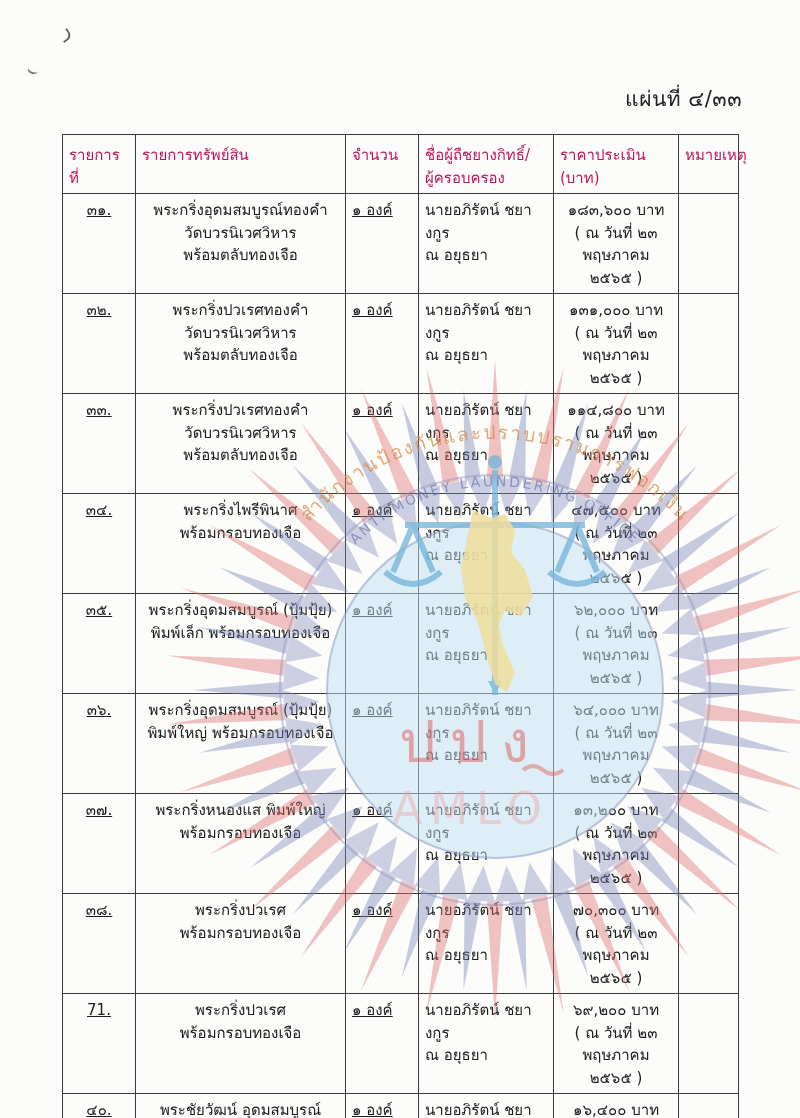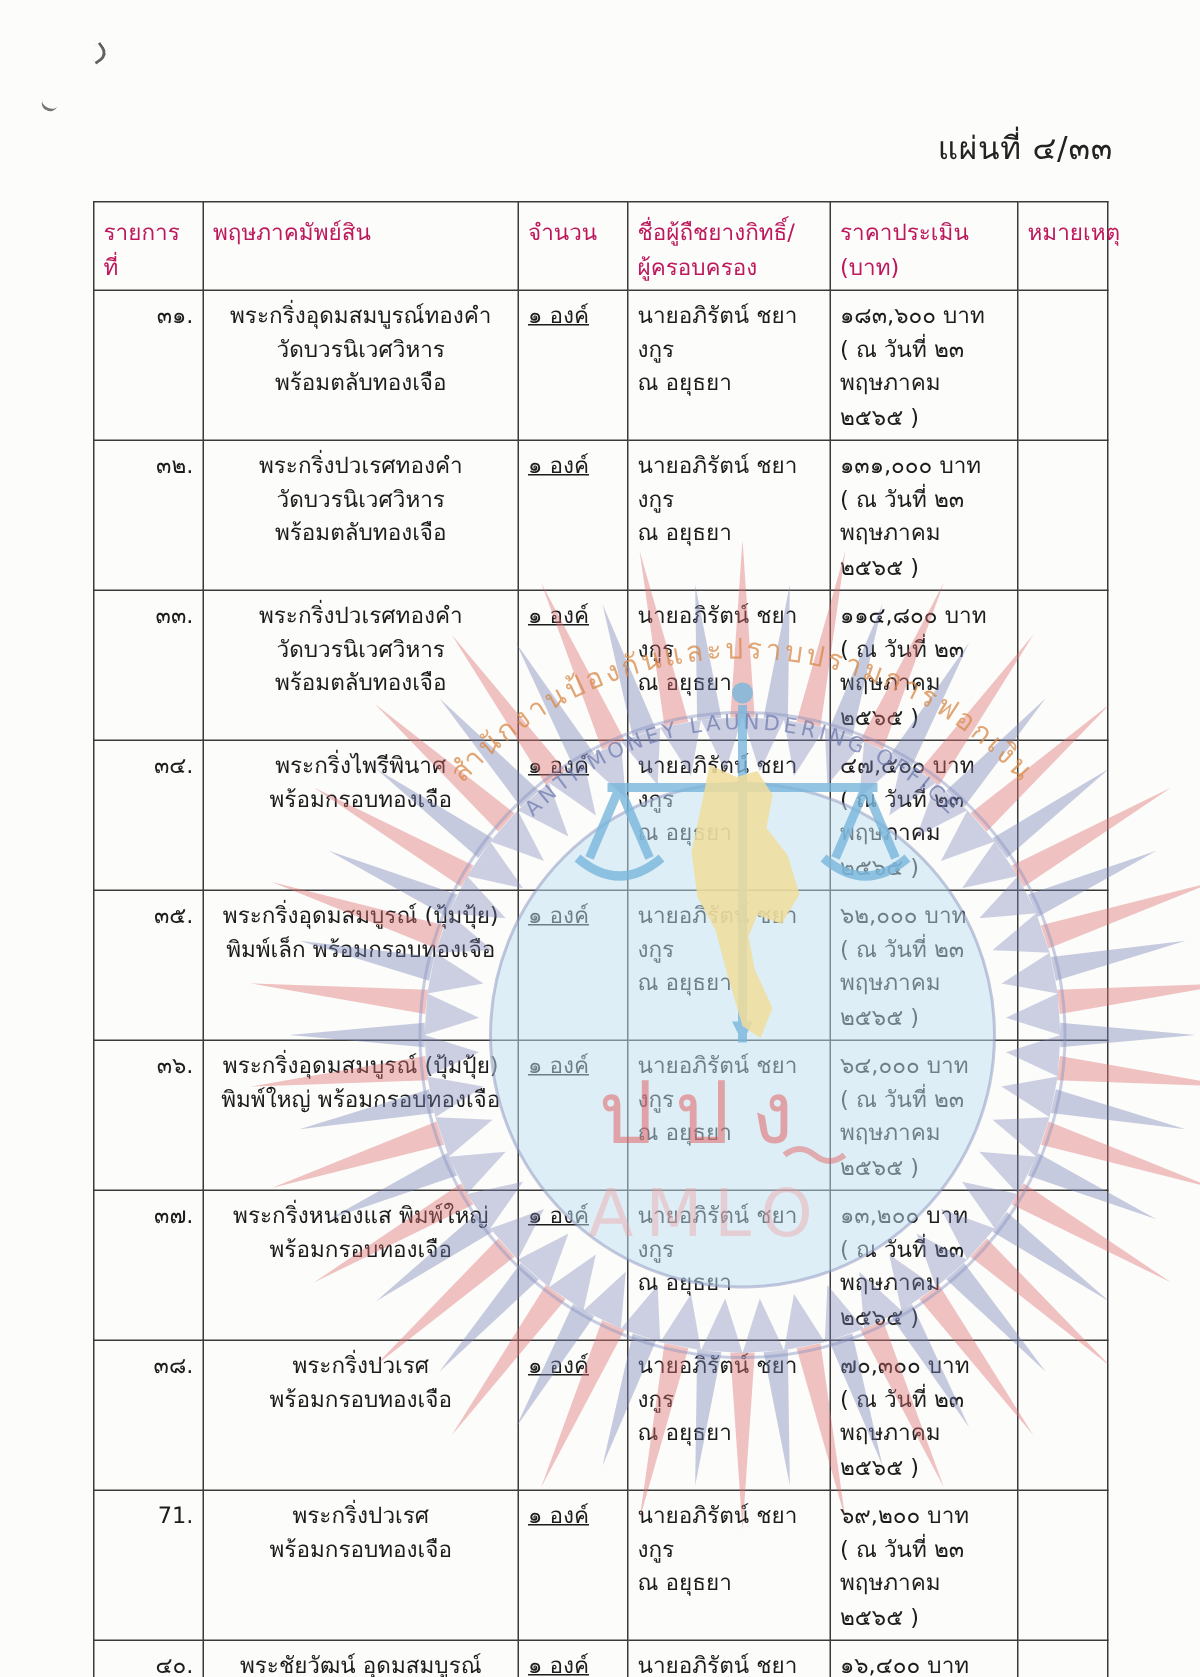--- a/index.html
+++ b/index.html
@@ -46,25 +46,25 @@
     font-size:15px;line-height:1.5;
     vertical-align:top;
     padding:5px 6px 4px 6px;
     overflow:visible;
   }
   .asset-table thead th{
     text-align:left;height:52px;box-sizing:border-box;
     padding-top:9px;font-size:15px;color:#be185d;
   }
   .asset-table tbody tr{height:72px;}
-  .c-no{text-align:right;padding-top:7px;}
+  .c-no{text-align:center;padding-top:7px;text-decoration:underline;}
   .c-asset{text-align:center;padding-left:10px;}
   .c-qty{text-align:left;padding-top:7px;text-decoration:underline;}
   .c-owner{text-align:left;}
-  .c-price{}
+  .c-price{text-align:center;}
   .c-note{}
 
   .watermark{
     position:absolute;left:155px;top:350px;width:680px;height:680px;
     z-index:3;pointer-events:none;
   }
 </style>
 </head>
 <body>
 
@@ -83,21 +83,21 @@
       <col class="w-owner">
         <col class="w-price">
         <col class="w-note">
     </colgroup>
     <thead>
       <tr>
         <th>
           <div>รายการที่</div>
         </th>
         <th>
-          <div>พฤษภาคมัพย์สิน</div>
+          <div>รายการทรัพย์สิน</div>
         </th>
         <th>
           <div>จำนวน</div>
         </th>
         <th>
           <div>ชื่อผู้ถืชยางกิทธิ์/</div>
           <div>ผู้ครอบครอง</div>
         </th>
         <th>
           <div>ราคาประเมิน</div>

